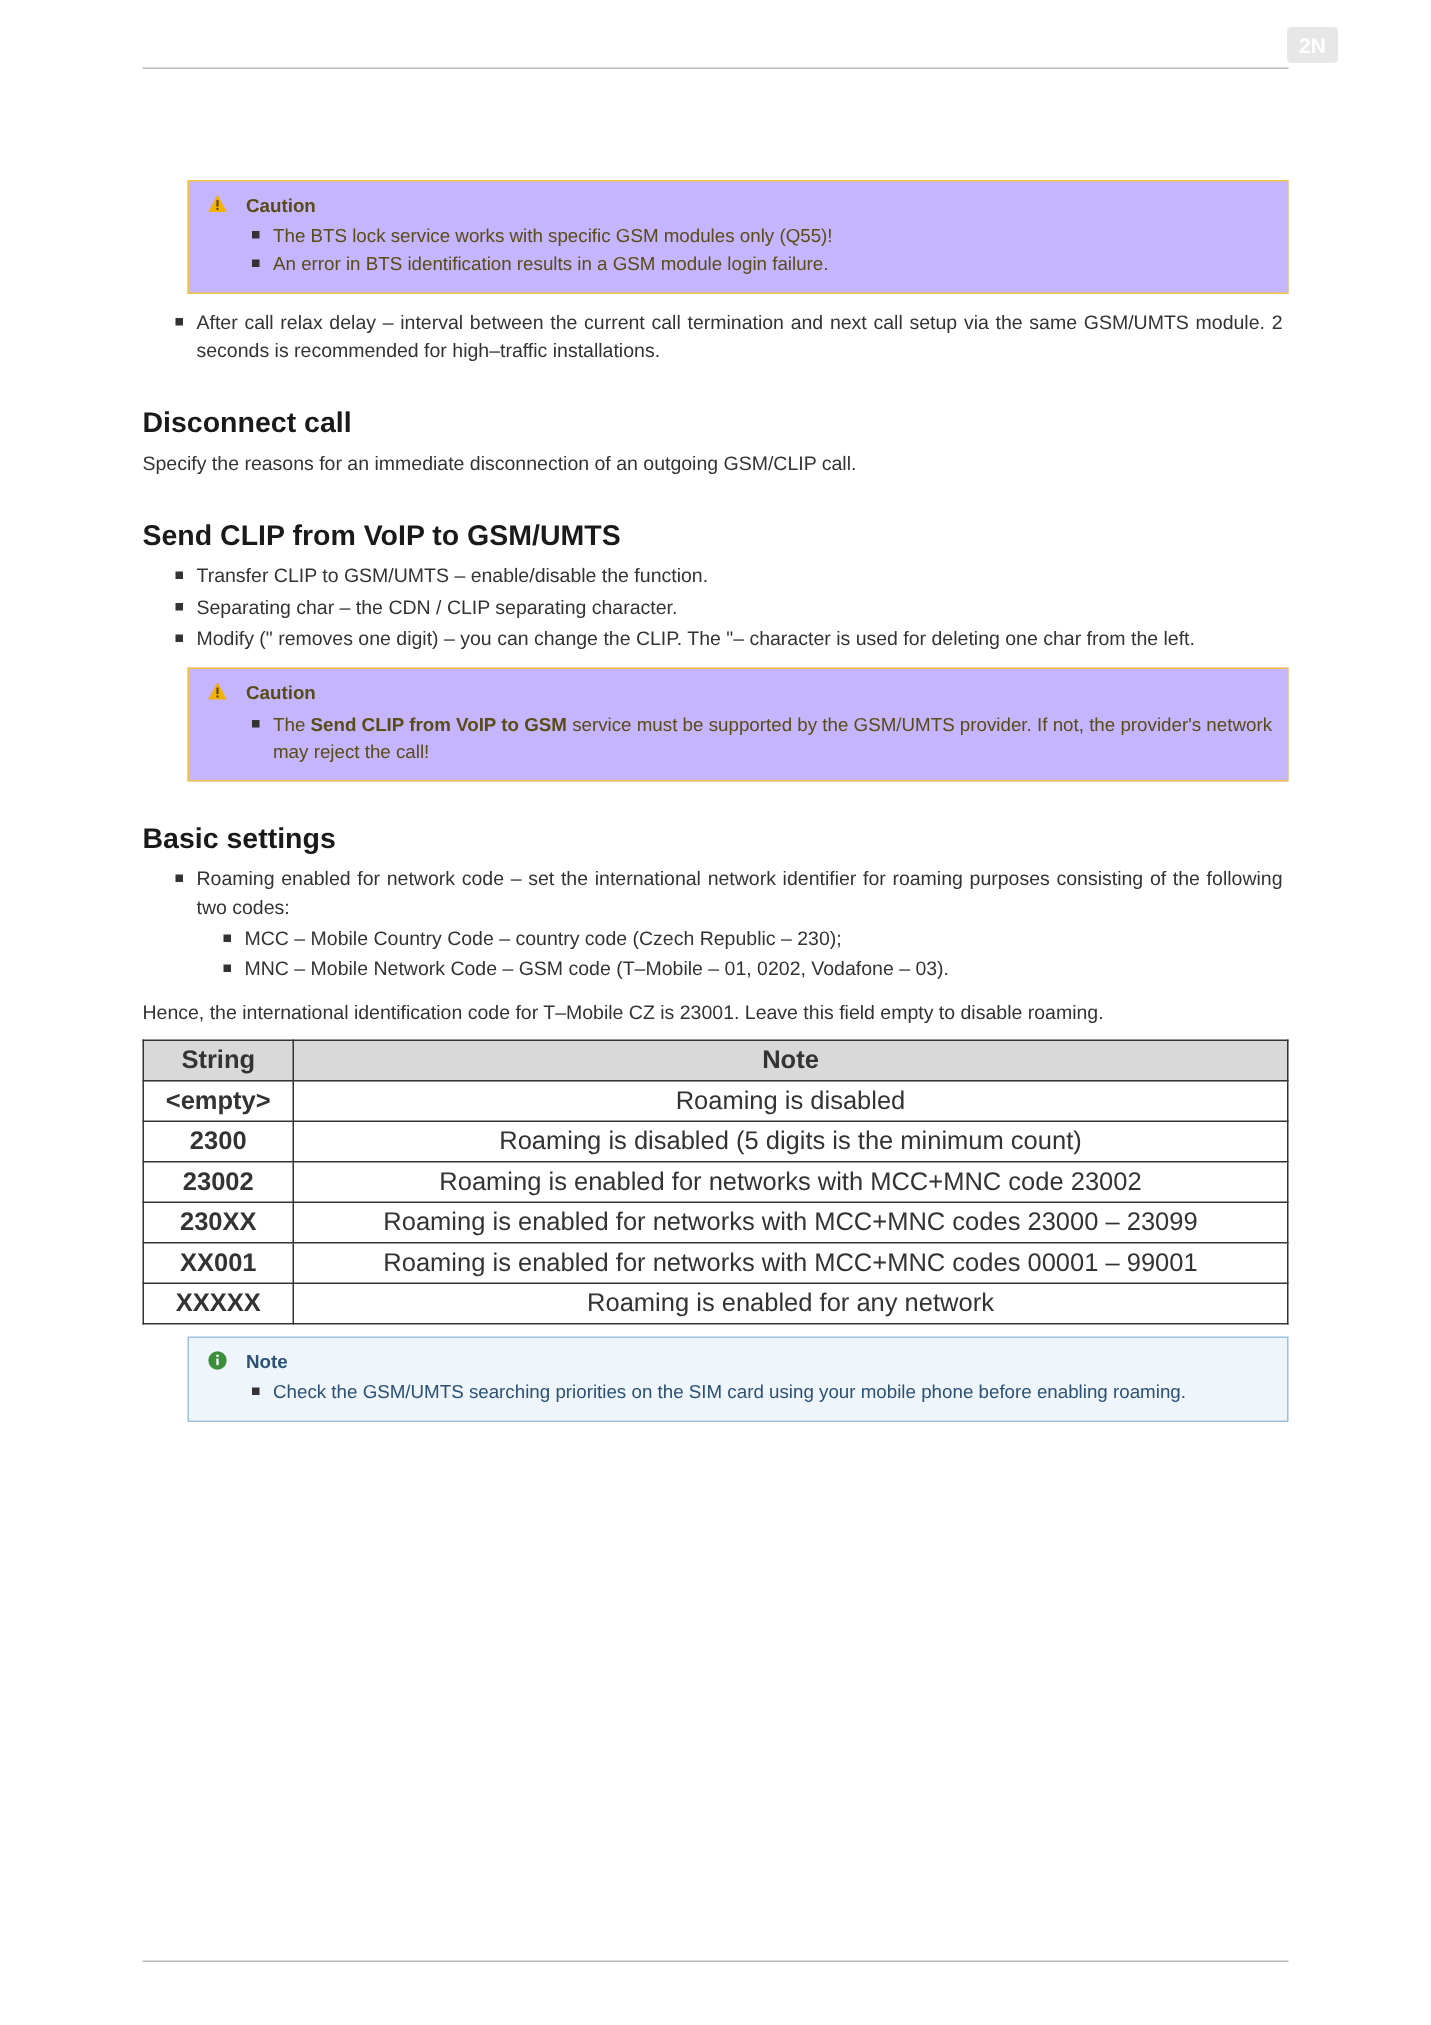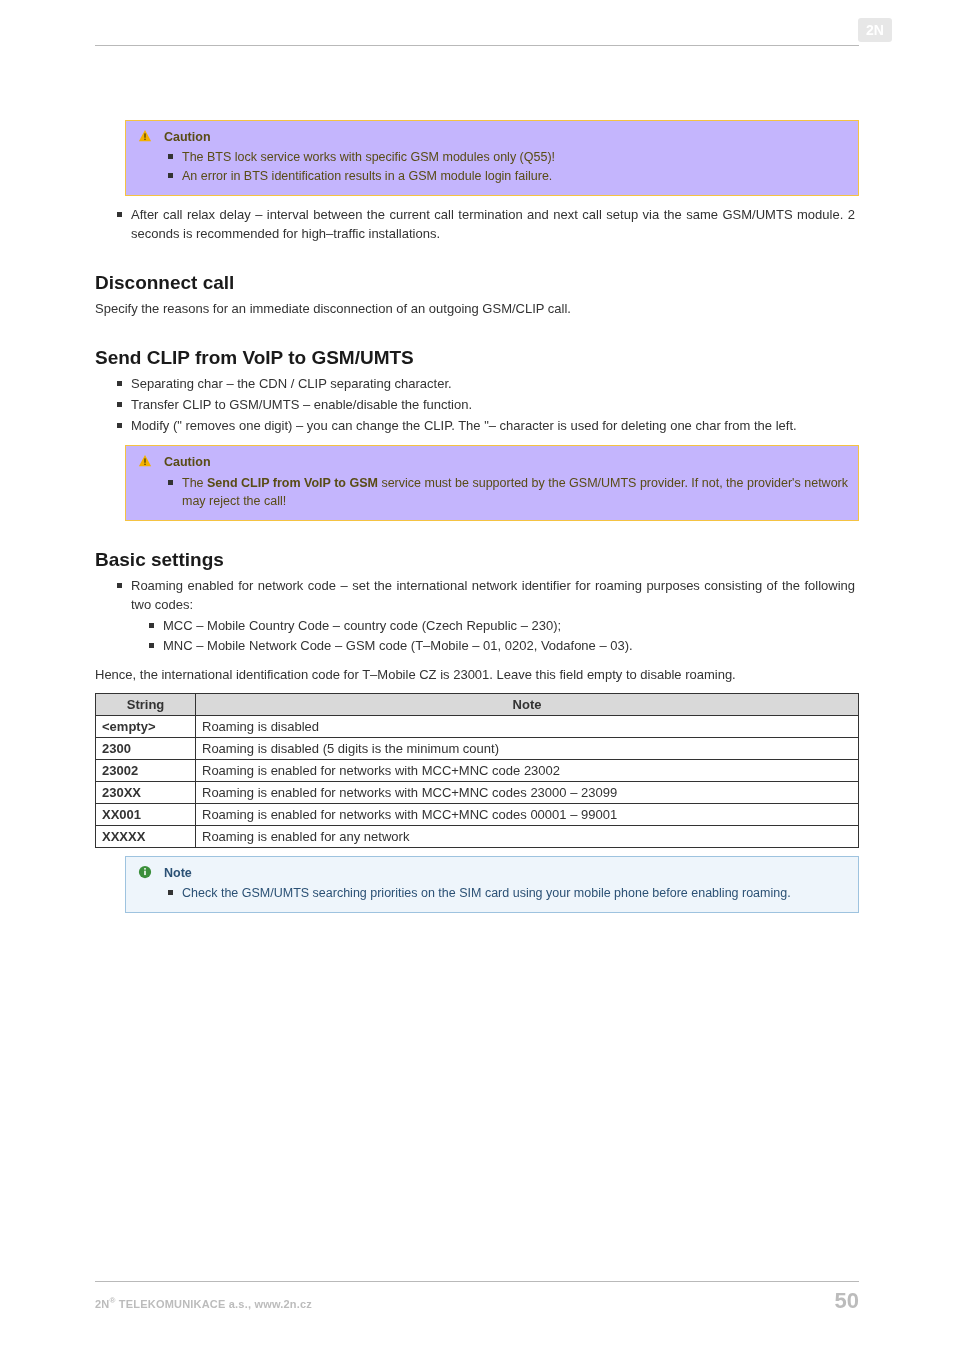--- a/index.html
+++ b/index.html
@@ -94,26 +94,26 @@
   }
   p.para {
     line-height: 1.45;
     margin: 4px 0 4px 0;
     text-align: justify;
   }
   table.roaming {
     width: 100%;
     border-collapse: collapse;
     margin: 8px 0 8px 0;
-    font-size: 13px;
+    font-size: 17px;
   }
   table.roaming th, table.roaming td {
     border: 1.5px solid #333;
     padding: 3px 6px;
-    text-align: left;
+    text-align: center;
     vertical-align: top;
   }
   table.roaming th {
     background: #d9d9d9;
     font-weight: bold;
     text-align: center;
   }
   table.roaming td.string-cell { font-weight: bold; width: 100px; }
   .footer {
     position: absolute;
@@ -170,22 +170,22 @@
 
   <ul class="body-list">
     <li><span>After call relax delay – interval between the current call termination and next call setup via the same GSM/UMTS module. 2 seconds is recommended for high–traffic installations.</span></li>
   </ul>
 
   <h2 class="section">Disconnect call</h2>
   <p class="para">Specify the reasons for an immediate disconnection of an outgoing GSM/CLIP call.</p>
 
   <h2 class="section">Send CLIP from VoIP to GSM/UMTS</h2>
   <ul class="body-list">
+    <li><span>Transfer CLIP to GSM/UMTS – enable/disable the function.</span></li>
     <li><span>Separating char – the CDN / CLIP separating character.</span></li>
-    <li><span>Transfer CLIP to GSM/UMTS – enable/disable the function.</span></li>
     <li><span>Modify (" removes one digit) – you can change the CLIP. The "– character is used for deleting one char from the left.</span></li>
   </ul>
 
   <div class="admon caution">
     <span class="admon-icon">
       <svg width="14" height="14" viewBox="0 0 16 16">
           <path d="M8 1 L15 14 H1 Z" fill="#f3b100"></path>
           <rect x="7.2" y="5" width="1.6" height="5" fill="#5a4600"></rect>
           <rect x="7.2" y="11" width="1.6" height="1.6" fill="#5a4600"></rect>
         </svg>
@@ -256,19 +256,13 @@
     <div class="admon-title">Note</div>
     <ul>
       <li><span>Check the GSM/UMTS searching priorities on the SIM card using your mobile phone before enabling roaming.</span></li>
     </ul>
   </div>
 
 </div>
 
 <div class="footer">
   <hr class="footer-rule">
-  <div class="footer-row">
-    <span class="company">
-      <span>2N</span><sup>®</sup><span> TELEKOMUNIKACE a.s., www.2n.cz</span>
-    </span>
-    <span class="pagenum">50</span>
-  </div>
 </div>
 
 </body></html>

